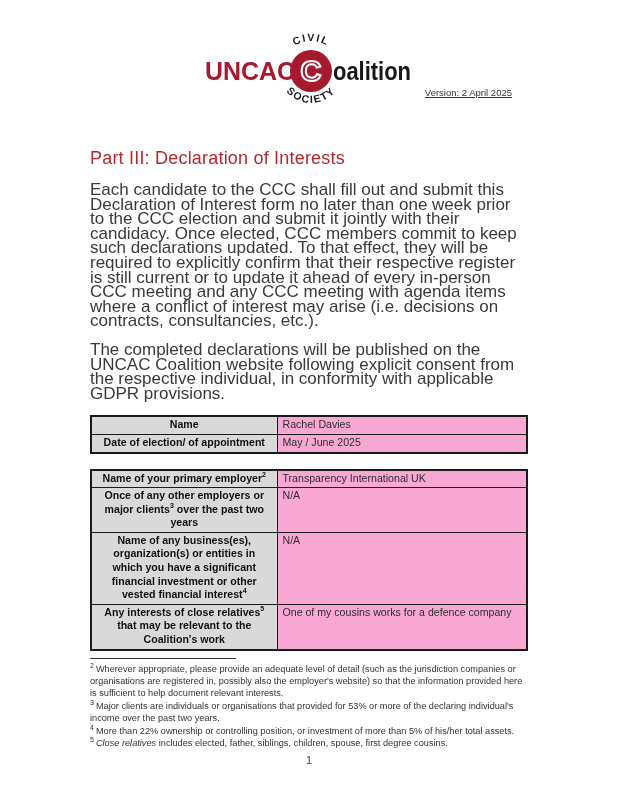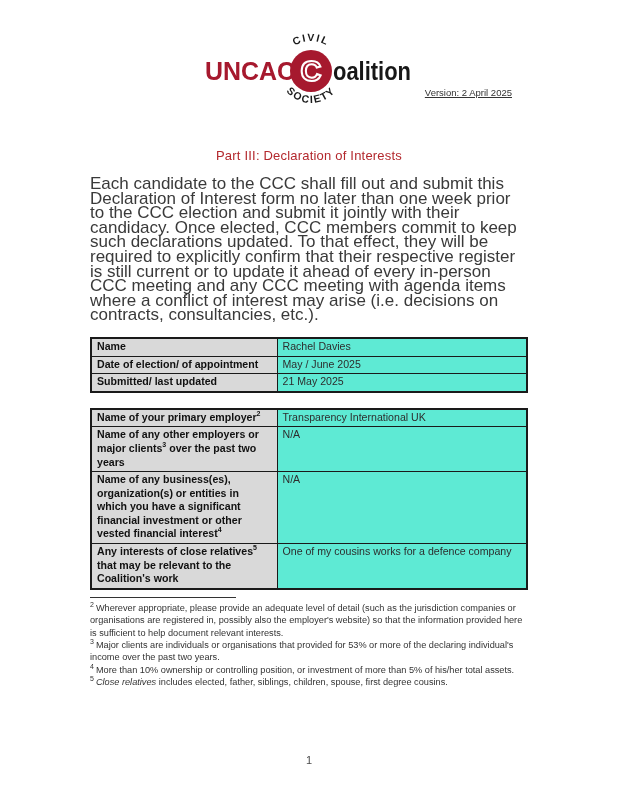--- a/index.html
+++ b/index.html
@@ -15,22 +15,22 @@
   }
   .header { position: relative; height: 148px; }
   .logo-wrap { position: absolute; top: 31px; left: 50%; transform: translateX(-50%); }
   .version {
     position: absolute; top: 87px; right: 106px;
     font-size: 9.5px; color: #333; text-decoration: underline;
   }
   .content { padding: 0 90px; }
   .doc-title {
     margin: 0 0 14px 0;
-    text-align: center;
-    font-size: 13px; font-weight: 400;
+    text-align: left;
+    font-size: 18px; font-weight: 400;
     color: #b3282d;
     letter-spacing: 0.2px;
   }
   .para {
     margin: 0 0 14px 0;
     font-size: 17px; line-height: 14.6px;
     color: #3a3a3a;
   }
   table {
     border-collapse: collapse;
@@ -44,22 +44,23 @@
   td {
     font-size: 10.6px; line-height: 13.6px;
     padding: 1px 5px 2px 5px;
     vertical-align: top;
   }
   td.lbl {
     width: 186px;
     font-weight: 700;
     color: #111;
     background: #d9d9d9;
+    text-align: center;
   }
-  td.val { color: #2d2d2d; background: #5eead4; }
+  td.val { color: #2d2d2d; background: #f9a8d4; }
   sup { font-size: 7px; line-height: 0; }
   .fn-block { margin-top: 7px; }
   .fn-rule {
     width: 146px; height: 0;
     border-top: 1px solid #333;
     margin: 0 0 4px 0;
   }
   .fn {
     margin: 0;
     font-size: 9.2px; line-height: 12.4px;
@@ -102,64 +103,61 @@
       </svg>
     </div>
     <div class="version">Version: 2 April 2025</div>
   </div>
 
   <div class="content">
 
     <h1 class="doc-title">Part III: Declaration of Interests</h1>
 
     <p class="para">Each candidate to the CCC shall fill out and submit this Declaration of Interest form no later than one week prior to the CCC election and submit it jointly with their candidacy. Once elected, CCC members commit to keep such declarations updated. To that effect, they will be required to explicitly confirm that their respective register is still current or to update it ahead of every in-person CCC meeting and any CCC meeting with agenda items where a conflict of interest may arise (i.e. decisions on contracts, consultancies, etc.).</p>
+    <p class="para">The completed declarations will be published on the UNCAC Coalition website following explicit consent from the respective individual, in conformity with applicable GDPR provisions.</p>
 
     <table class="t1">
       <tbody>
         <tr>
           <td class="lbl">Name</td>
           <td class="val">Rachel Davies</td>
         </tr>
         <tr>
           <td class="lbl">Date of election/ of appointment</td>
           <td class="val">May / June 2025</td>
         </tr>
-        <tr>
-          <td class="lbl">Submitted/ last updated</td>
-          <td class="val">21 May 2025</td>
-        </tr>
       </tbody>
     </table>
 
     <table class="t2">
       <tbody>
         <tr>
           <td class="lbl"><span>Name of your primary employer</span><sup>2</sup><span></span></td>
           <td class="val">Transparency International UK</td>
         </tr>
         <tr>
-          <td class="lbl"><span>Name of any other employers or major clients</span><sup>3</sup><span> over the past two years</span></td>
+          <td class="lbl"><span>Once of any other employers or major clients</span><sup>3</sup><span> over the past two years</span></td>
           <td class="val">N/A</td>
         </tr>
         <tr>
           <td class="lbl"><span>Name of any business(es), organization(s) or entities in which you have a significant financial investment or other vested financial interest</span><sup>4</sup><span></span></td>
           <td class="val">N/A</td>
         </tr>
         <tr>
           <td class="lbl"><span>Any interests of close relatives</span><sup>5</sup><span> that may be relevant to the Coalition's work</span></td>
           <td class="val">One of my cousins works for a defence company</td>
         </tr>
       </tbody>
     </table>
 
     <div class="fn-block">
       <div class="fn-rule"></div>
       <p class="fn"><sup>2</sup><em></em><span>Wherever appropriate, please provide an adequate level of detail (such as the jurisdiction companies or organisations are registered in, possibly also the employer's website) so that the information provided here is sufficient to help document relevant interests.</span></p>
       <p class="fn"><sup>3</sup><em></em><span>Major clients are individuals or organisations that provided for 53% or more of the declaring individual's income over the past two years.</span></p>
-      <p class="fn"><sup>4</sup><em></em><span>More than 10% ownership or controlling position, or investment of more than 5% of his/her total assets.</span></p>
+      <p class="fn"><sup>4</sup><em></em><span>More than 22% ownership or controlling position, or investment of more than 5% of his/her total assets.</span></p>
       <p class="fn"><sup>5</sup><em>Close relatives</em><span> includes elected, father, siblings, children, spouse, first degree cousins.</span></p>
     </div>
 
   </div>
 
   <div class="page-num">1</div>
 
 </div>
 
 </body></html>

